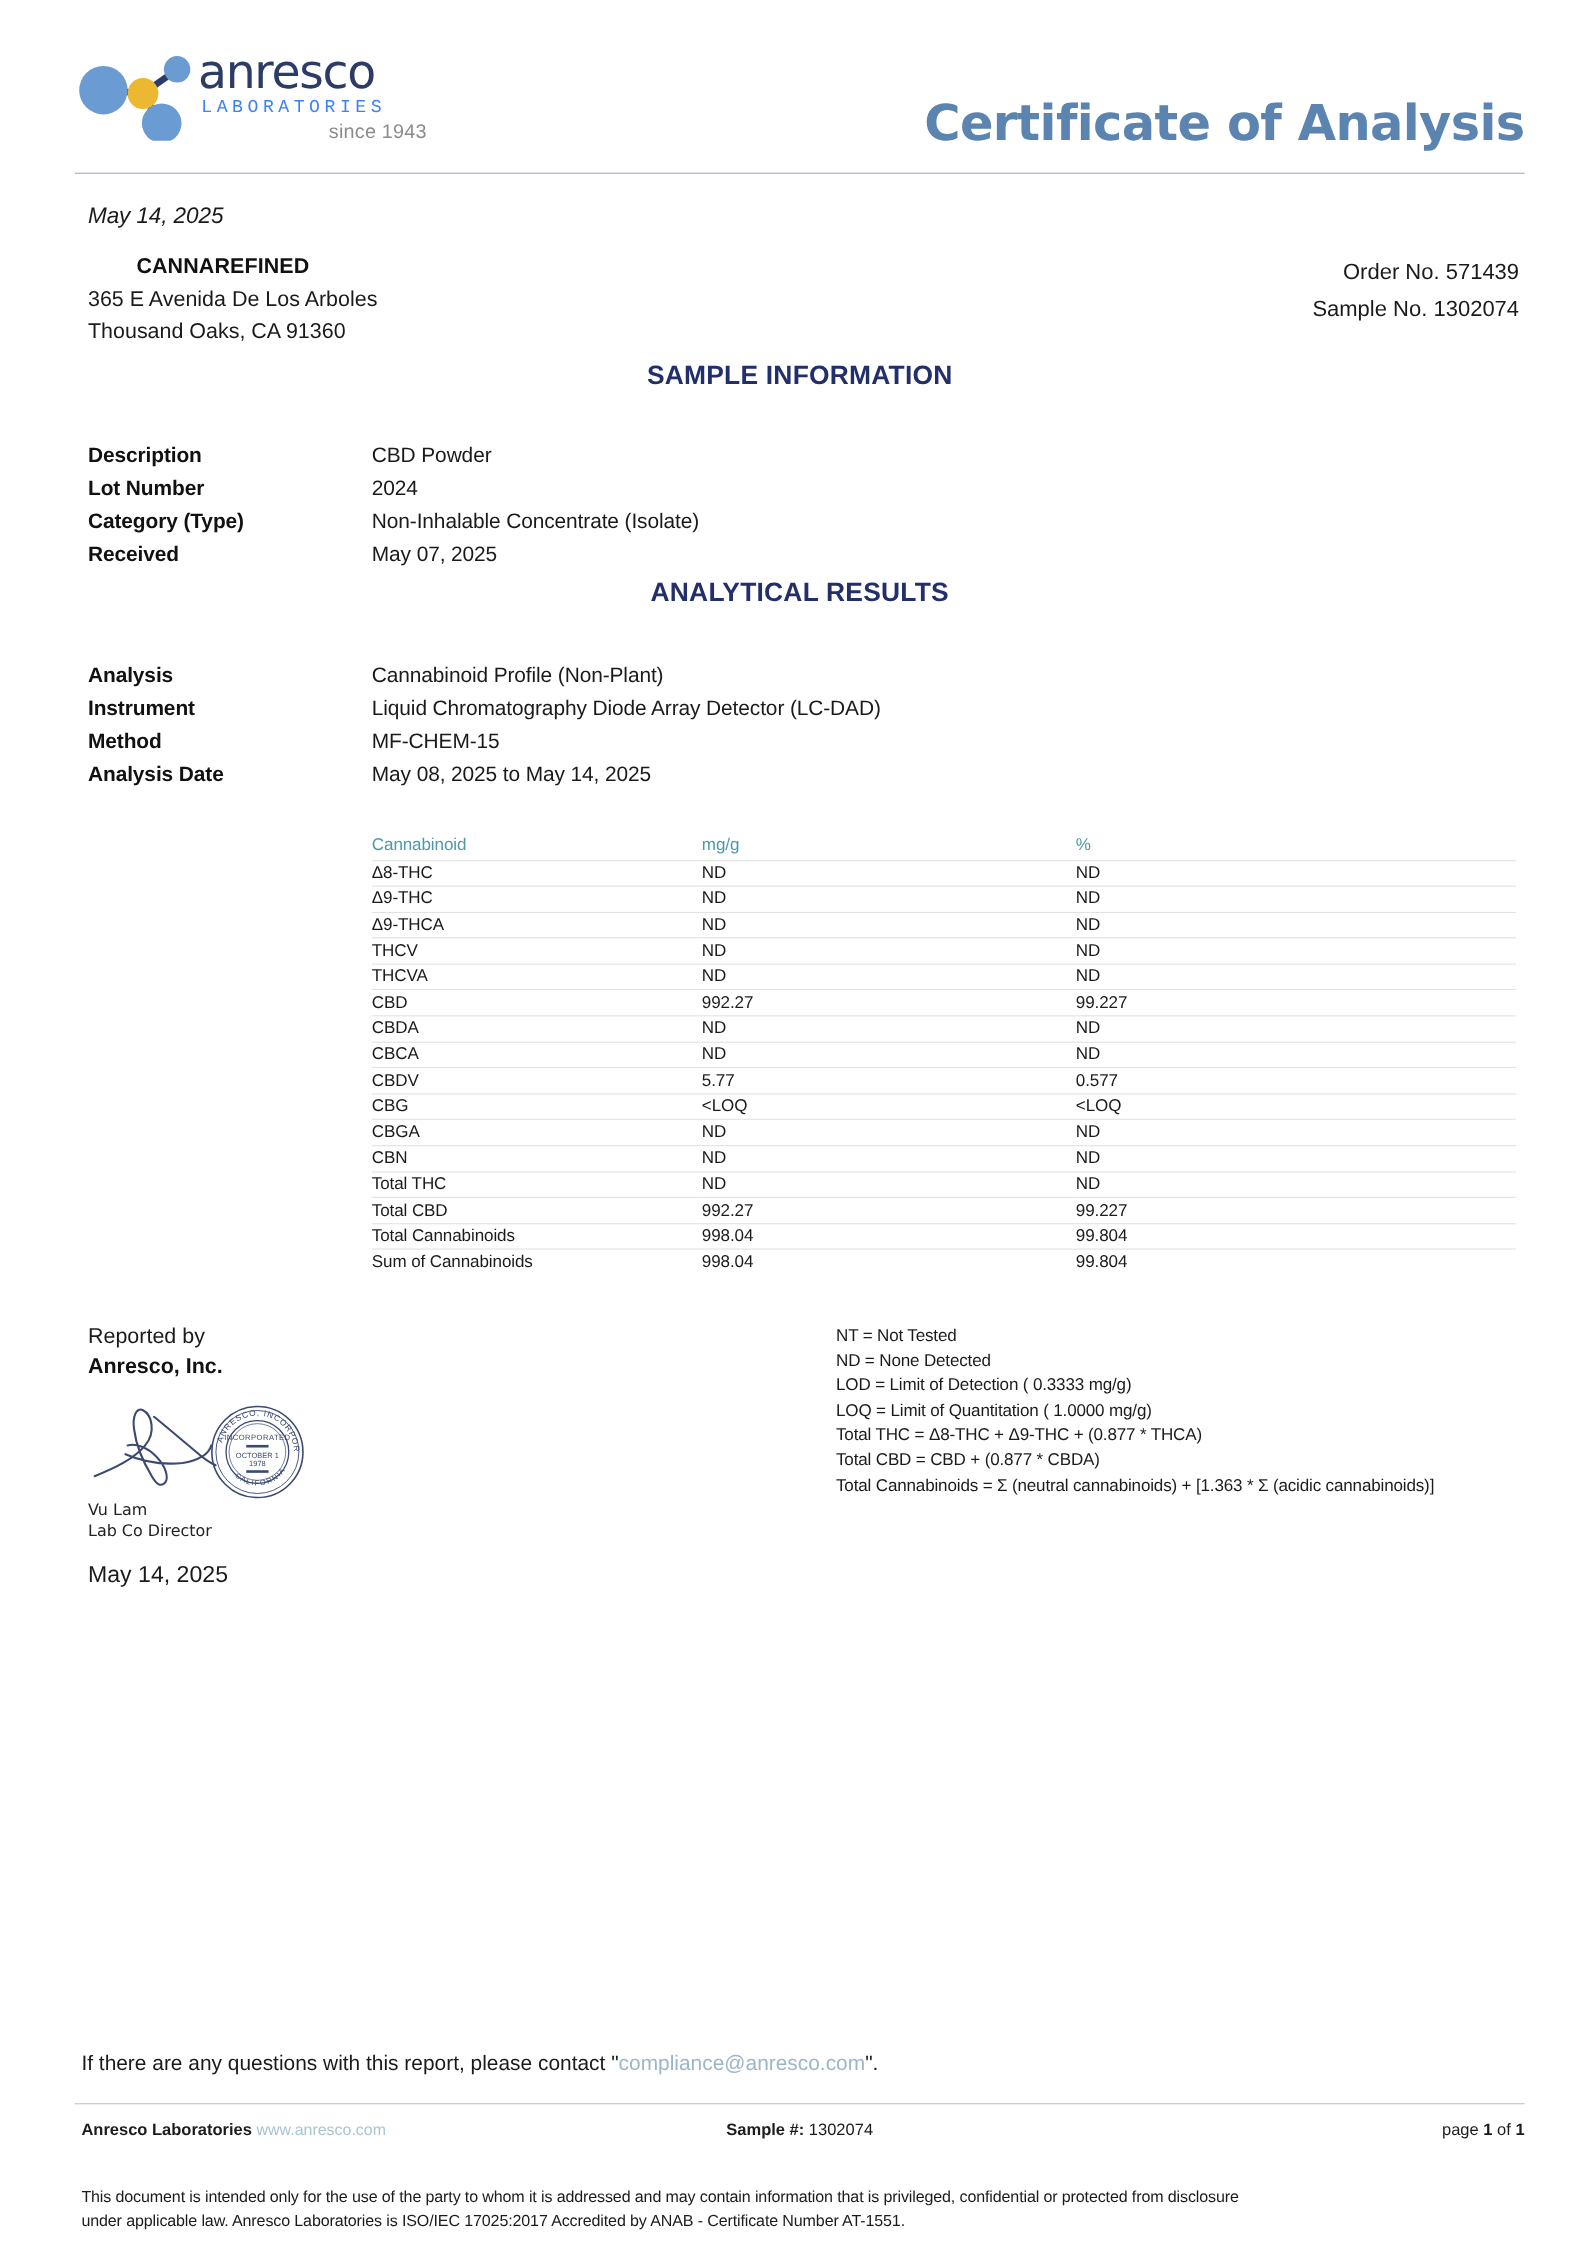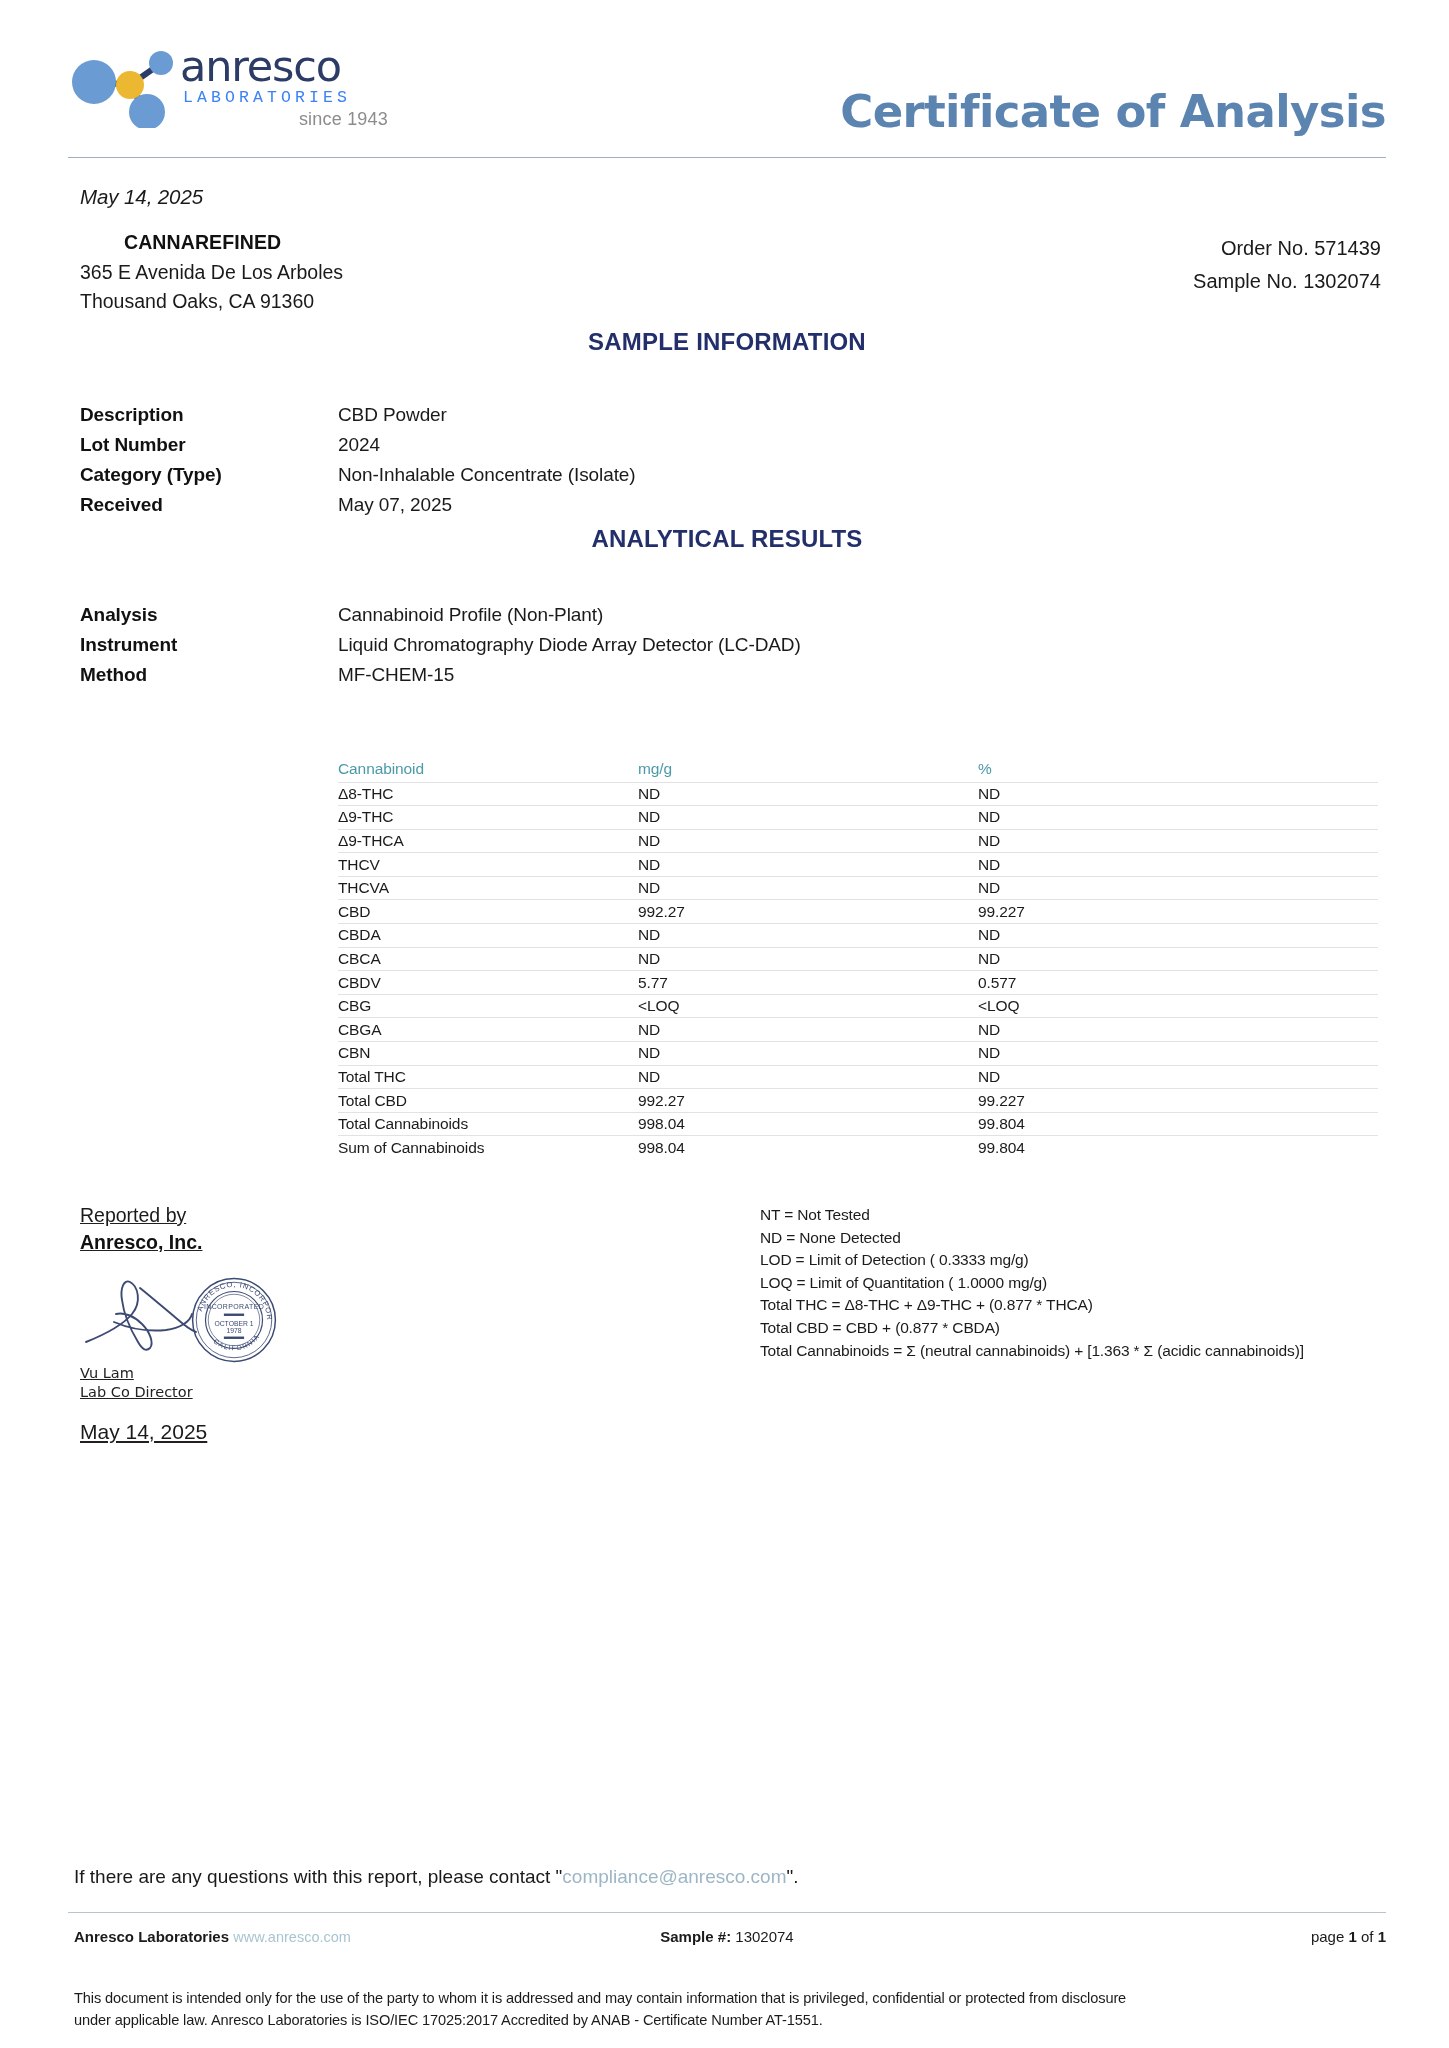--- a/index.html
+++ b/index.html
@@ -200,21 +200,20 @@
   .col-name { width: 300px; }
   .col-mgg  { width: 340px; }
   .col-pct  { width: 400px; }
 
   
   .sig {
     position: absolute;
     left: 80px;
     top: 1202px;
     width: 300px;
-    text-decoration: underline;
   }
   .sig-repby {
     font-size: 19.5px;
     color: #1a1a1a;
     line-height: 27px;
   }
   .sig-org {
     font-size: 19.5px;
     font-weight: 700;
     color: #111;
@@ -368,20 +367,24 @@
       <div class="kv-key">Analysis</div>
       <div class="kv-val">Cannabinoid Profile (Non-Plant)</div>
     </div>
     <div class="kv-row">
       <div class="kv-key">Instrument</div>
       <div class="kv-val">Liquid Chromatography Diode Array Detector (LC-DAD)</div>
     </div>
     <div class="kv-row">
       <div class="kv-key">Method</div>
       <div class="kv-val">MF-CHEM-15</div>
+    </div>
+    <div class="kv-row">
+      <div class="kv-key">Analysis Date</div>
+      <div class="kv-val">May 08, 2025 to May 14, 2025</div>
     </div>
   </div>
 
   <table class="rtable">
     <thead>
       <tr>
         <th class="col-name">Cannabinoid</th>
         <th class="col-mgg">mg/g</th>
         <th class="col-pct">%</th>
       </tr>

